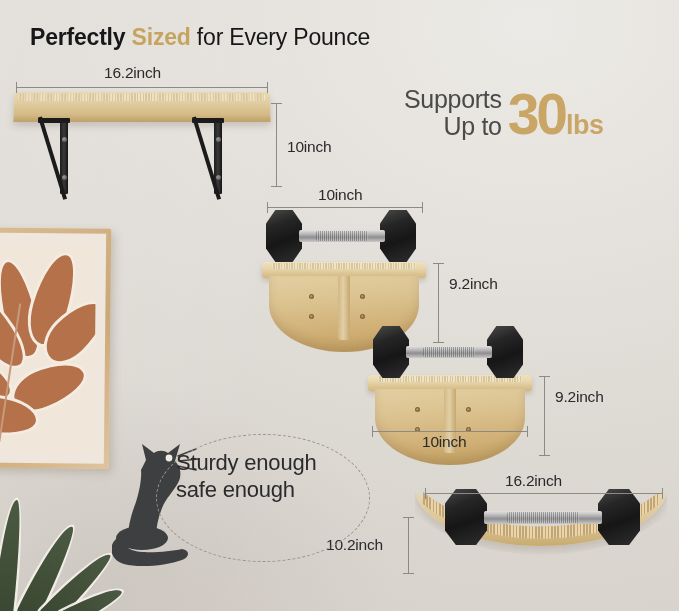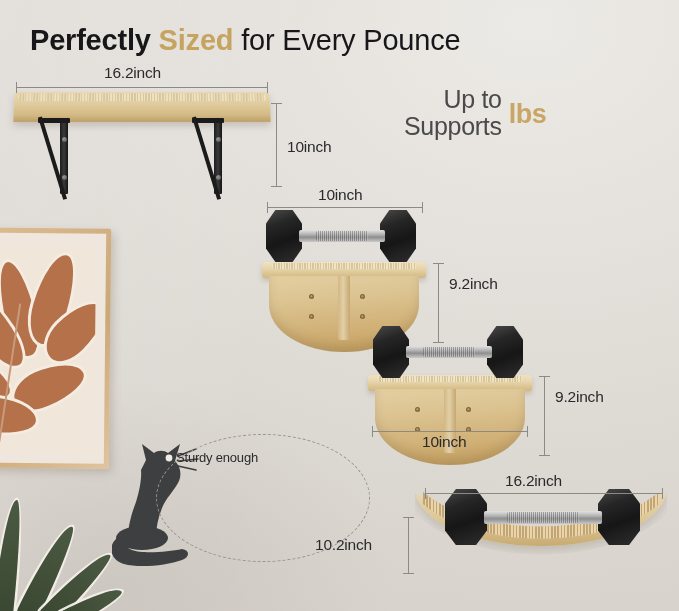--- a/index.html
+++ b/index.html
@@ -20,21 +20,21 @@
     position: absolute; inset: 0;
     background:
       radial-gradient(60% 48% at 16% 96%, rgba(140,130,120,.16), rgba(0,0,0,0) 70%),
       linear-gradient(100deg, rgba(255,255,255,.18) 0%, rgba(255,255,255,0) 42%);
     pointer-events: none;
   }
 
   
   .headline {
     position: absolute; left: 30px; top: 24px;
-    font-size: 29px; letter-spacing: -.2px; color: #17171a;
+    font-size: 23px; letter-spacing: -.2px; color: #17171a;
     white-space: nowrap;
   }
   .headline .b { font-weight: 700; }
   .headline .gold { font-weight: 700; color: #c6a35e; }
   .headline .reg { font-weight: 400; }
 
   
   .supports {
     position: absolute; left: 404px; top: 86px;
     display: flex; align-items: center; gap: 6px;
@@ -220,43 +220,44 @@
   }
 
   
   .cat { position: absolute; left: 112px; top: 440px; width: 90px; height: 128px; }
   .bubble {
     position: absolute; left: 156px; top: 434px; width: 214px; height: 128px;
     border: 1.6px dashed #9a948c; border-radius: 50%;
   }
   .bubble-text {
     position: absolute; left: 176px; top: 450px; width: 180px;
-    font-size: 13px; line-height: 1.22; color: #2b2b2d; letter-spacing: -.2px;
+    font-size: 22px; line-height: 1.22; color: #2b2b2d; letter-spacing: -.2px;
   }
   .bubble-text .gold { color: #bb9b62; }
 </style>
 </head>
 <body>
 
 <div id="scene">
 
   <div class="wall-shade"></div>
 
   <div class="headline">
     <span class="b">Perfectly</span>
     <span class="gold">Sized</span>
     <span class="reg">for Every Pounce</span>
   </div>
 
   <div class="supports">
     <div class="supports-lines">
+      <div>Supports</div>
       <div>Up to</div>
-      <div>Supports</div>
     </div>
     <div class="supports-num">
+      <span>30</span>
       <span class="supports-unit">lbs</span>
     </div>
   </div>
 
   <div class="shelf1">
     <div class="board">
       <div class="sisal"></div>
       <div class="edge"></div>
     </div>
     <div class="bracket" style="left:46px">
@@ -372,21 +373,21 @@
       <div class="cap-l"></div>
       <div class="cap-r"></div>
   </div>
   <div class="dim-label" style="left:505px; top:472px;">16.2inch</div>
 
   <div class="dim" style="left:402px; top:517px; width:12px; height:57px;">
     <div class="line-v"></div>
       <div class="cap-t"></div>
       <div class="cap-b"></div>
   </div>
-  <div class="dim-label" style="left:315px; top:536px;">10.2inch</div>
+  <div class="dim-label" style="left:326px; top:536px;">10.2inch</div>
 
   <div class="frame">
     <div class="mat">
       <div class="canvas">
         <div class="leafblob" style="left:30px;  top:18px;  width:30px; height:96px; transform:rotate(-14deg); border-radius:50% 50% 45% 45%/60% 60% 40% 40%;"></div>
         <div class="leafblob" style="left:62px;  top:10px;  width:34px; height:92px; transform:rotate(16deg);  border-radius:55% 45% 45% 55%/60% 60% 40% 40%;"></div>
         <div class="leafblob" style="left:6px;   top:42px;  width:30px; height:88px; transform:rotate(-34deg); border-radius:55% 45% 45% 55%/60% 60% 40% 40%;"></div>
         <div class="leafblob" style="left:84px;  top:52px;  width:36px; height:72px; transform:rotate(44deg);  border-radius:55% 45% 45% 55%/60% 60% 40% 40%;"></div>
         <div class="leafblob" style="left:-12px; top:92px;  width:30px; height:78px; transform:rotate(-56deg); border-radius:55% 45% 45% 55%/60% 60% 40% 40%;"></div>
         <div class="leafblob" style="left:58px;  top:106px; width:36px; height:74px; transform:rotate(66deg);  border-radius:55% 45% 45% 55%/60% 60% 40% 40%;"></div>
@@ -417,15 +418,16 @@
         <line x1="66" y1="16" x2="84" y2="9"></line>
         <line x1="67" y1="21" x2="86" y2="19"></line>
         <line x1="66" y1="26" x2="84" y2="30"></line>
       </g>
     </svg>
   </div>
 
   <div class="bubble"></div>
   <div class="bubble-text">
     <div>Sturdy enough</div>
+    <div>safe enough</div>
   </div>
 
 </div>
 
 </body></html>

